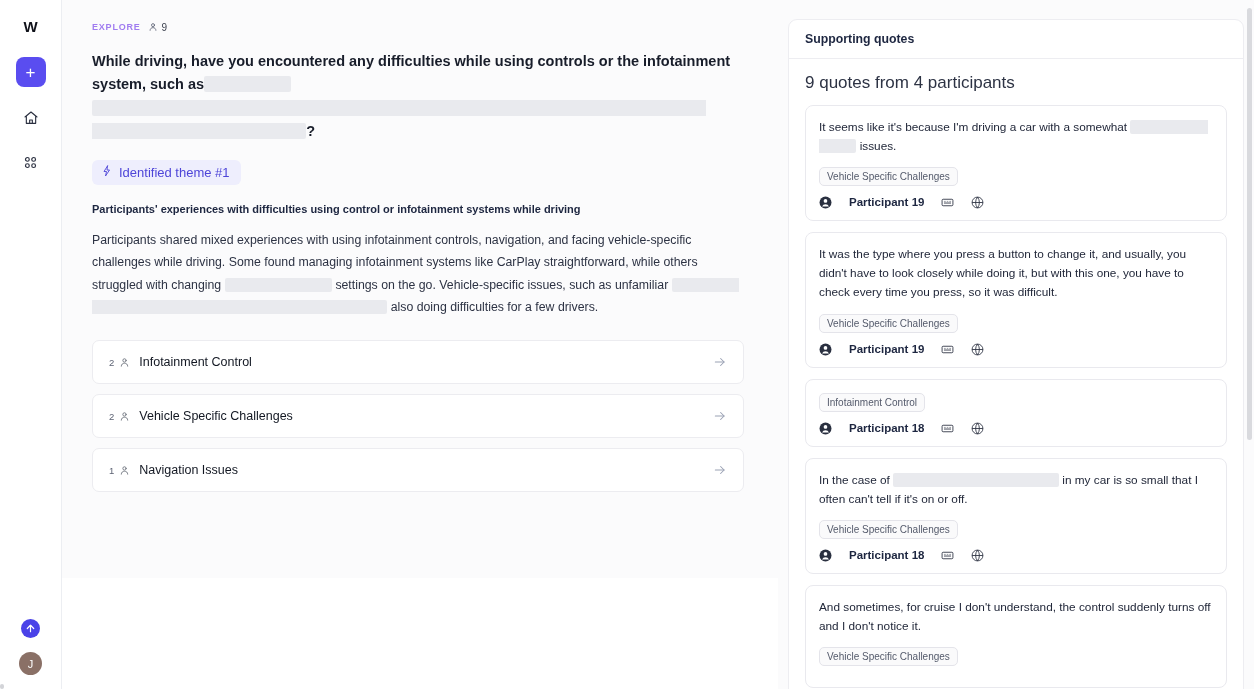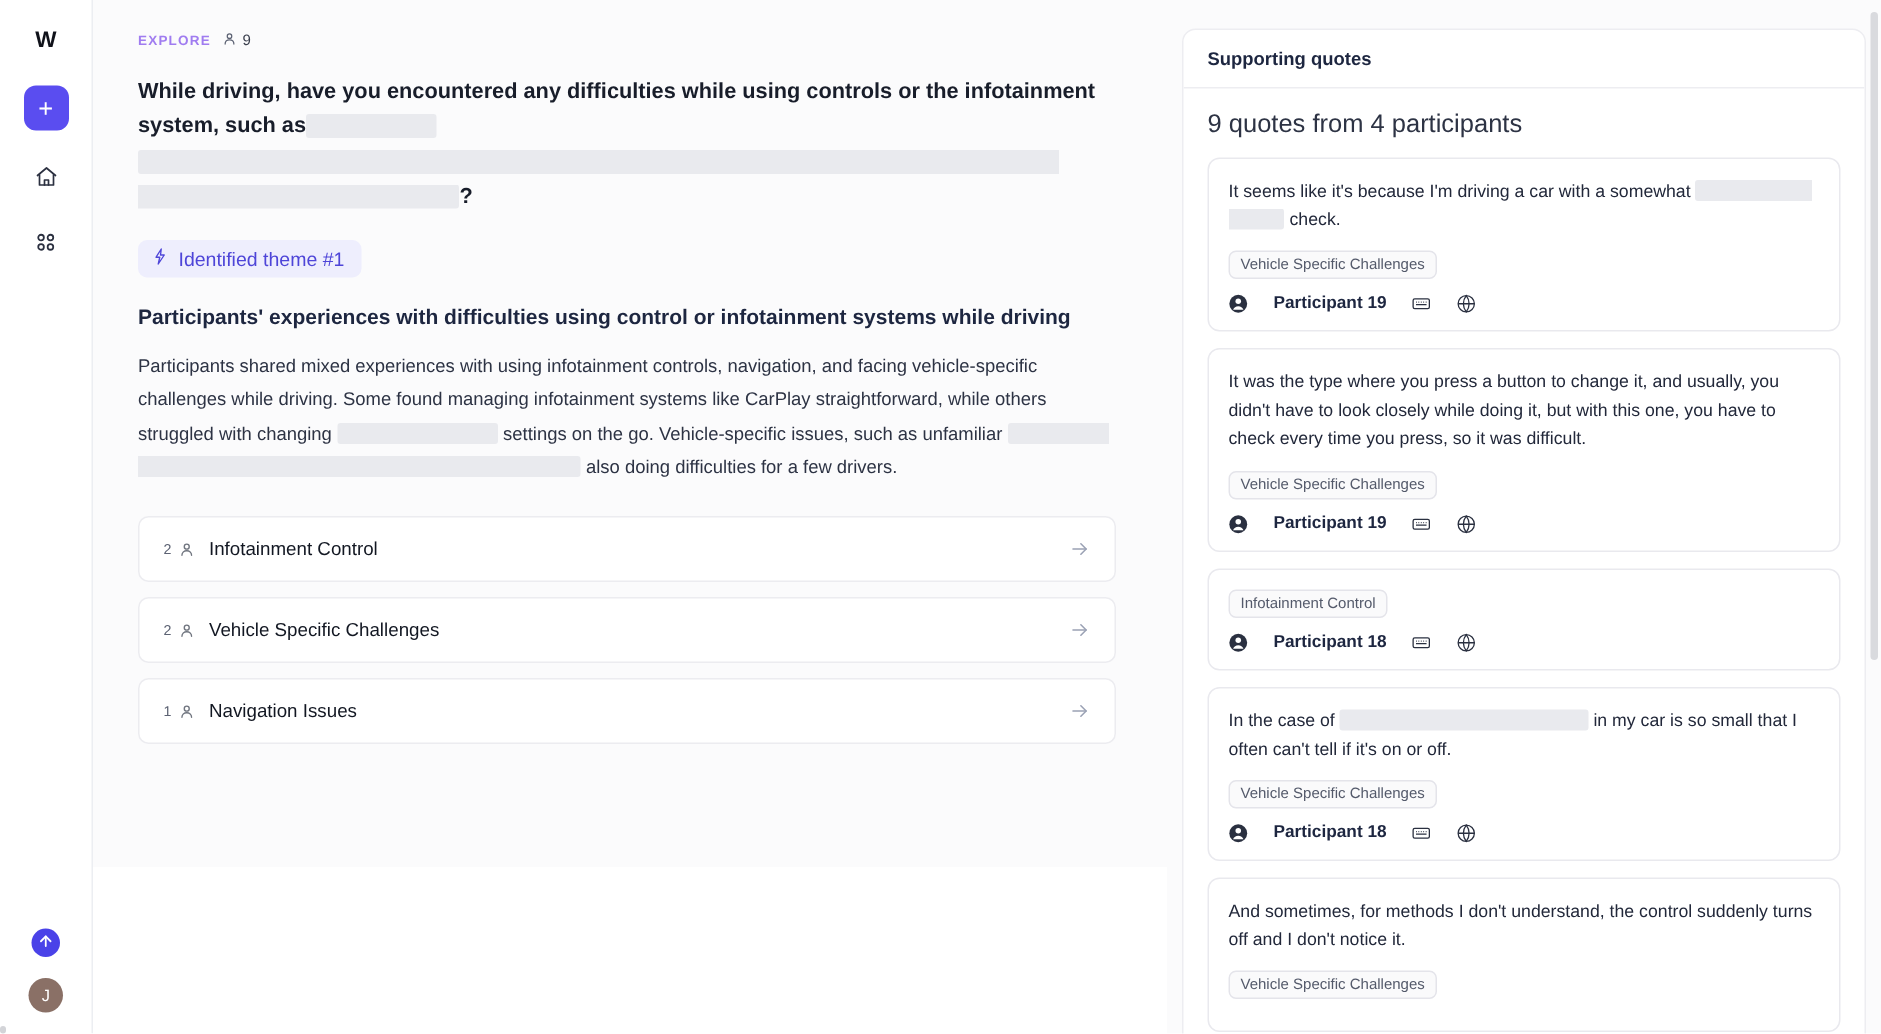--- a/index.html
+++ b/index.html
@@ -71,21 +71,21 @@
     user-select: none; filter: blur(0.4px);
   }
 
   .theme-badge {
     display: inline-flex; align-items: center; gap: 6px;
     background: #eeeefd; color: #4e45d8;
     font-size: 13px; padding: 5px 11px 5px 9px;
     border-radius: 6px; margin-bottom: 18px; cursor: pointer;
   }
   .theme-title {
-    font-size: 14px; font-weight: bold; color: #1d2640;
+    font-size: 11px; font-weight: bold; color: #1d2640;
     margin-bottom: 14px;
   }
   .theme-body {
     font-size: 12.3px; color: #2d3344; line-height: 1.82;
     max-width: 652px; margin-bottom: 22px;
   }
 
   .theme-row {
     background: #fff; border: 1px solid #ececf0; border-radius: 7px;
     height: 44px; width: 652px; margin-bottom: 10px;
@@ -289,21 +289,21 @@
         <span class="rp-head-title">Supporting quotes</span>
       </div>
 
       <div class="rp-body">
         <div class="rp-meta">9 quotes from 4 participants</div>
 
         <div class="qcard">
           <div class="qtext">
             <span>It seems like it's because I'm driving a car with a somewhat</span>
             <span class="redact">unfamiliar gear shifting</span>
-            <span>check.</span>
+            <span>issues.</span>
           </div>
           <div><span class="qtag">Vehicle Specific Challenges</span></div>
           <div class="qfoot">
             <span class="qf-icon">
               <svg width="13" height="13" viewBox="0 0 24 24" fill="currentColor">
                   <circle cx="12" cy="12" r="11"></circle>
                   <circle cx="12" cy="9" r="3.4" fill="#fff"></circle>
                   <path d="M5.6 19.4a6.9 6.9 0 0 1 12.8 0z" fill="#fff"></path>
                 </svg>
             </span>
@@ -408,21 +408,21 @@
                   <circle cx="12" cy="12" r="10"></circle>
                   <path d="M2 12h20"></path>
                   <path d="M12 2a16 16 0 0 1 0 20a16 16 0 0 1 0-20z"></path>
                 </svg>
             </span>
           </div>
         </div>
 
         <div class="qcard">
           <div class="qtext">
-            <span>And sometimes, for methods I don't understand, the control suddenly turns off and I don't notice it.</span>
+            <span>And sometimes, for cruise I don't understand, the control suddenly turns off and I don't notice it.</span>
           </div>
           <div><span class="qtag">Vehicle Specific Challenges</span></div>
 
         </div>
 
       </div>
     </div>
 
     <div class="scrollbar"></div>
   </div>

